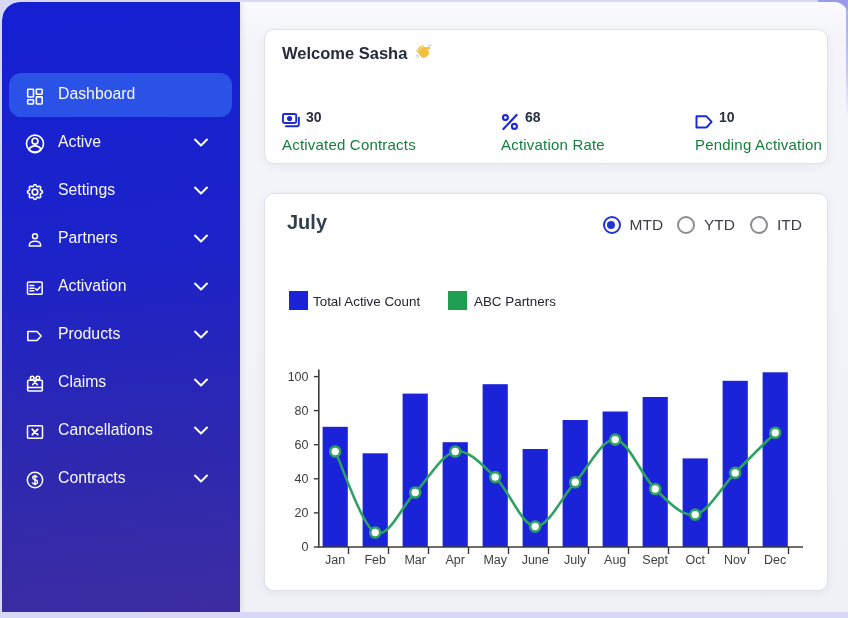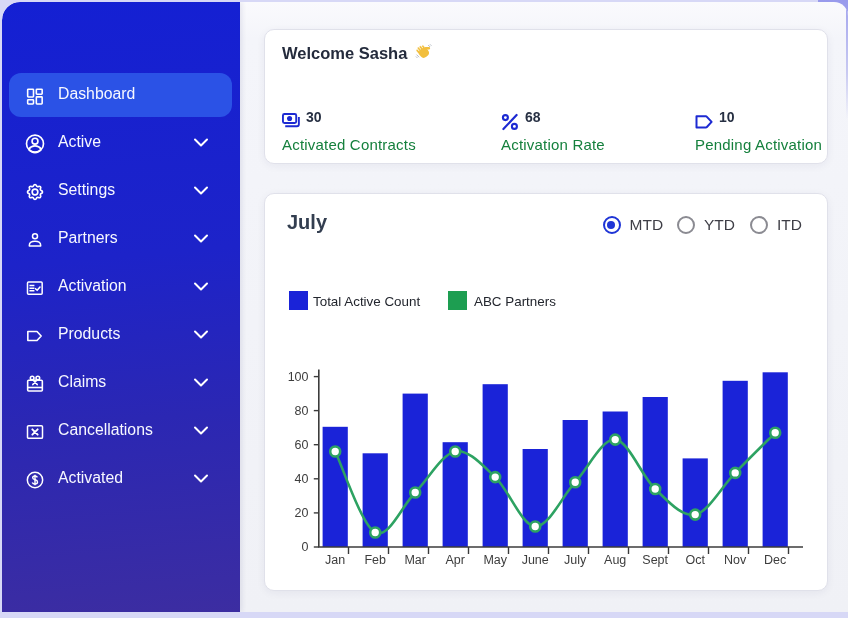--- a/index.html
+++ b/index.html
@@ -155,21 +155,21 @@
           </svg>
         </div>
         <div class="nav-row" style="top:384px">
           <svg class="nav-ic" viewBox="0 0 24 24">
             <g fill="none" stroke="#fff">
               <circle cx="12" cy="12" r="9.2" stroke-width="1.8"></circle>
               <path d="M12 5.6 V18.4" stroke-width="1.7"></path>
               <path d="M14.9 8.9 C14.3 7.8 13.3 7.2 12 7.2 C10.3 7.2 9.2 8.1 9.2 9.4 C9.2 10.8 10.4 11.3 12.1 11.7 C13.9 12.1 15 12.8 15 14.3 C15 15.8 13.7 16.8 12 16.8 C10.3 16.8 9.2 16.1 8.7 14.9" stroke-width="1.7"></path>
             </g>
           </svg>
-          <div class="nav-tx">Activated</div>
+          <div class="nav-tx">Contracts</div>
           <svg class="nav-ch" viewBox="0 0 16 9">
             <path d="M2 1.5 L8 7.5 L14 1.5" fill="none" stroke="#fff" stroke-width="2" stroke-linecap="round" stroke-linejoin="round"></path>
           </svg>
         </div>
       </div>
   </div>
 
   <div class="card" id="card1">
     <div class="w-title">Welcome Sasha
       <svg style="position:relative;top:1px;left:3px" width="17" height="17" viewBox="0 0 18 18">

